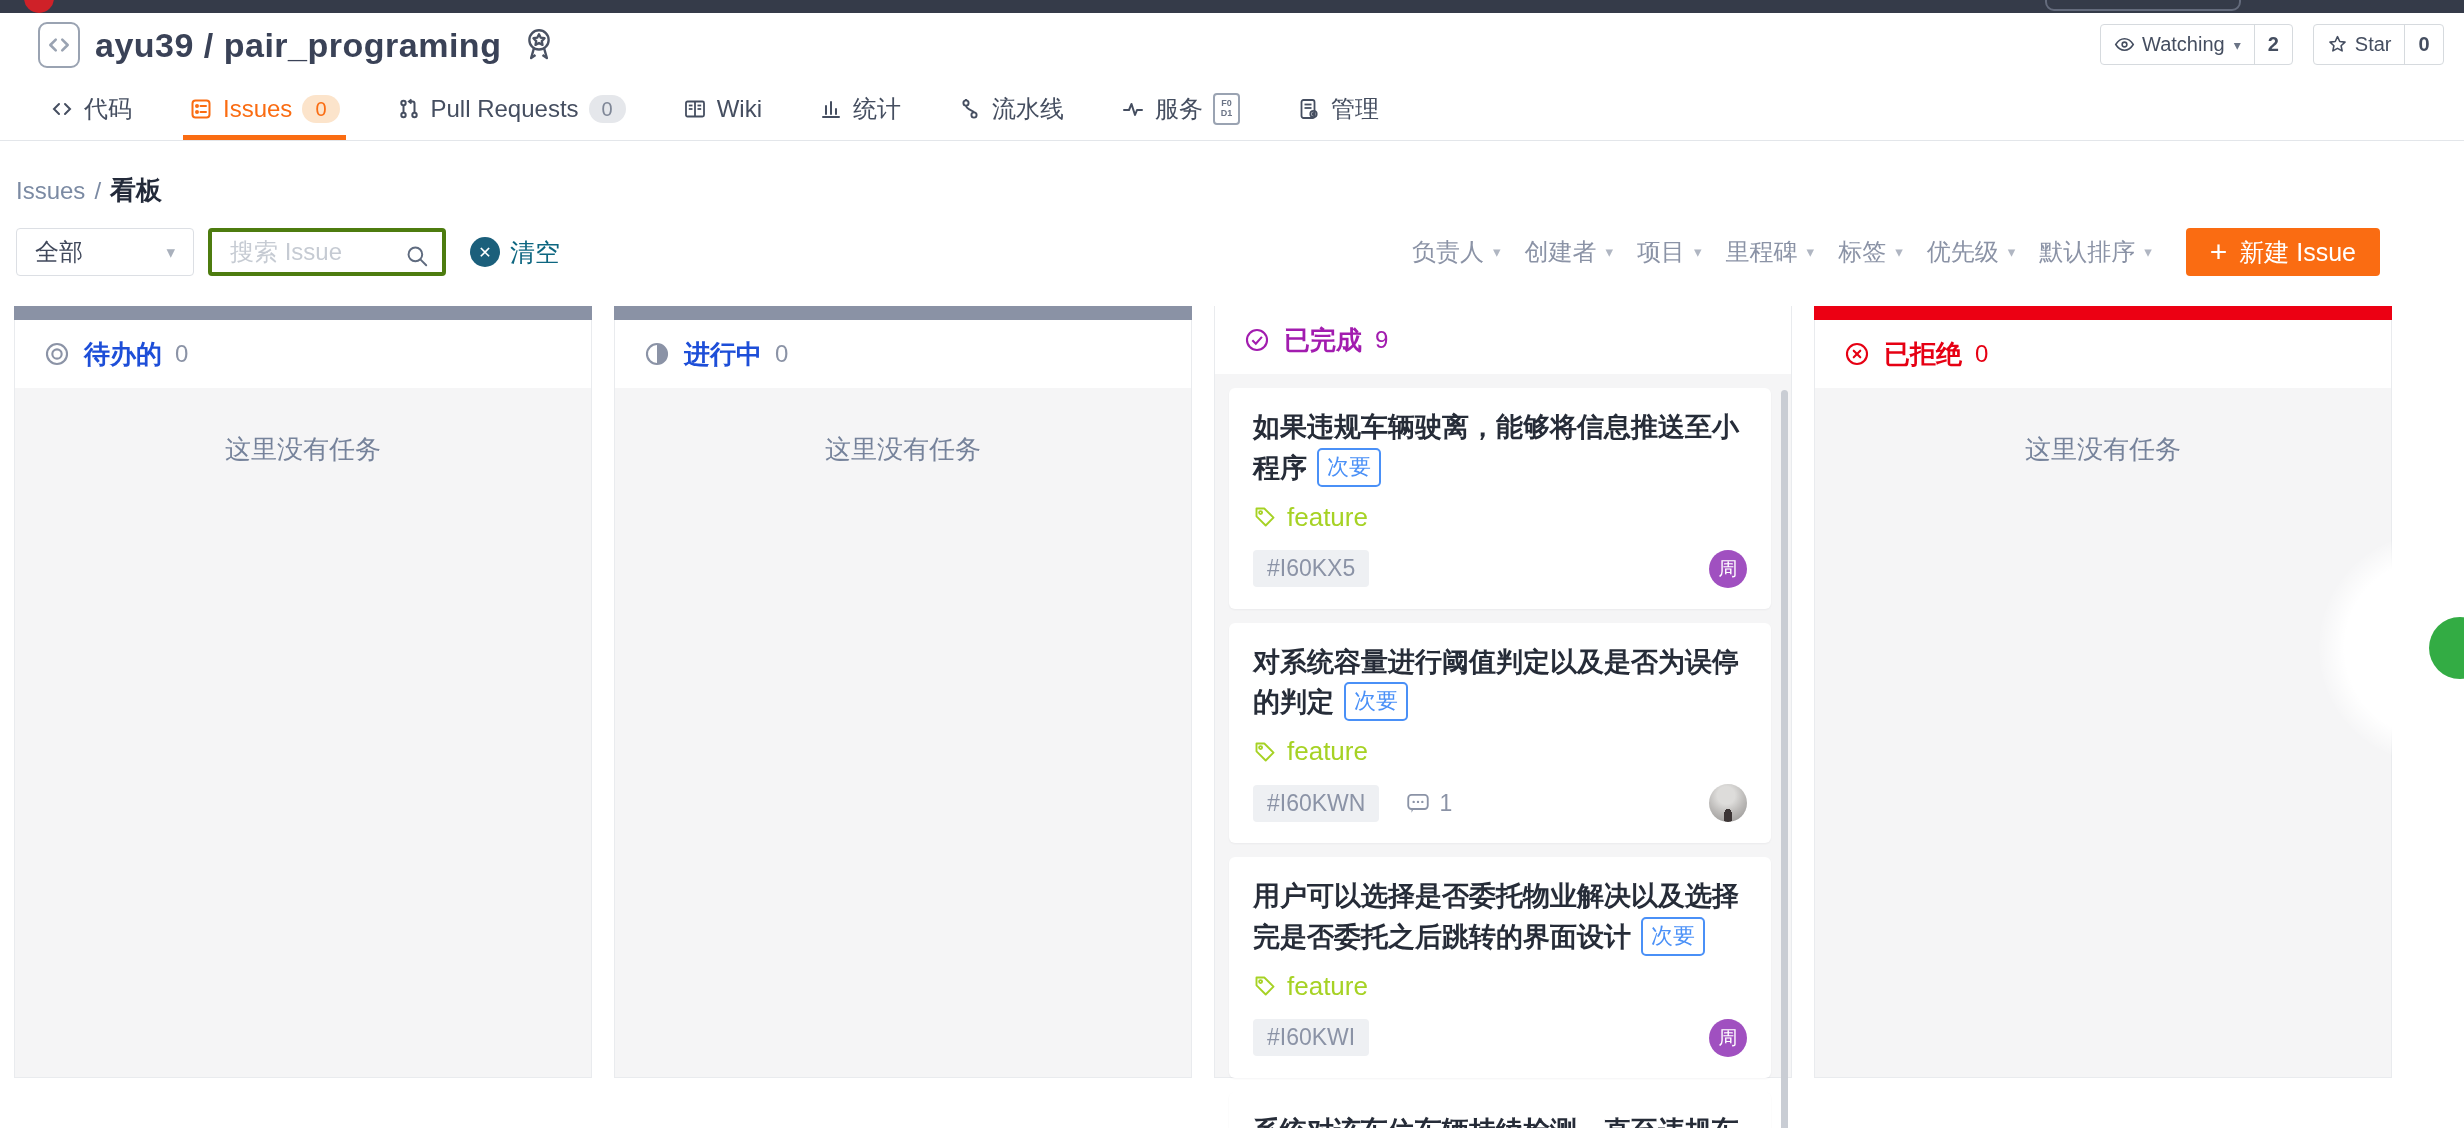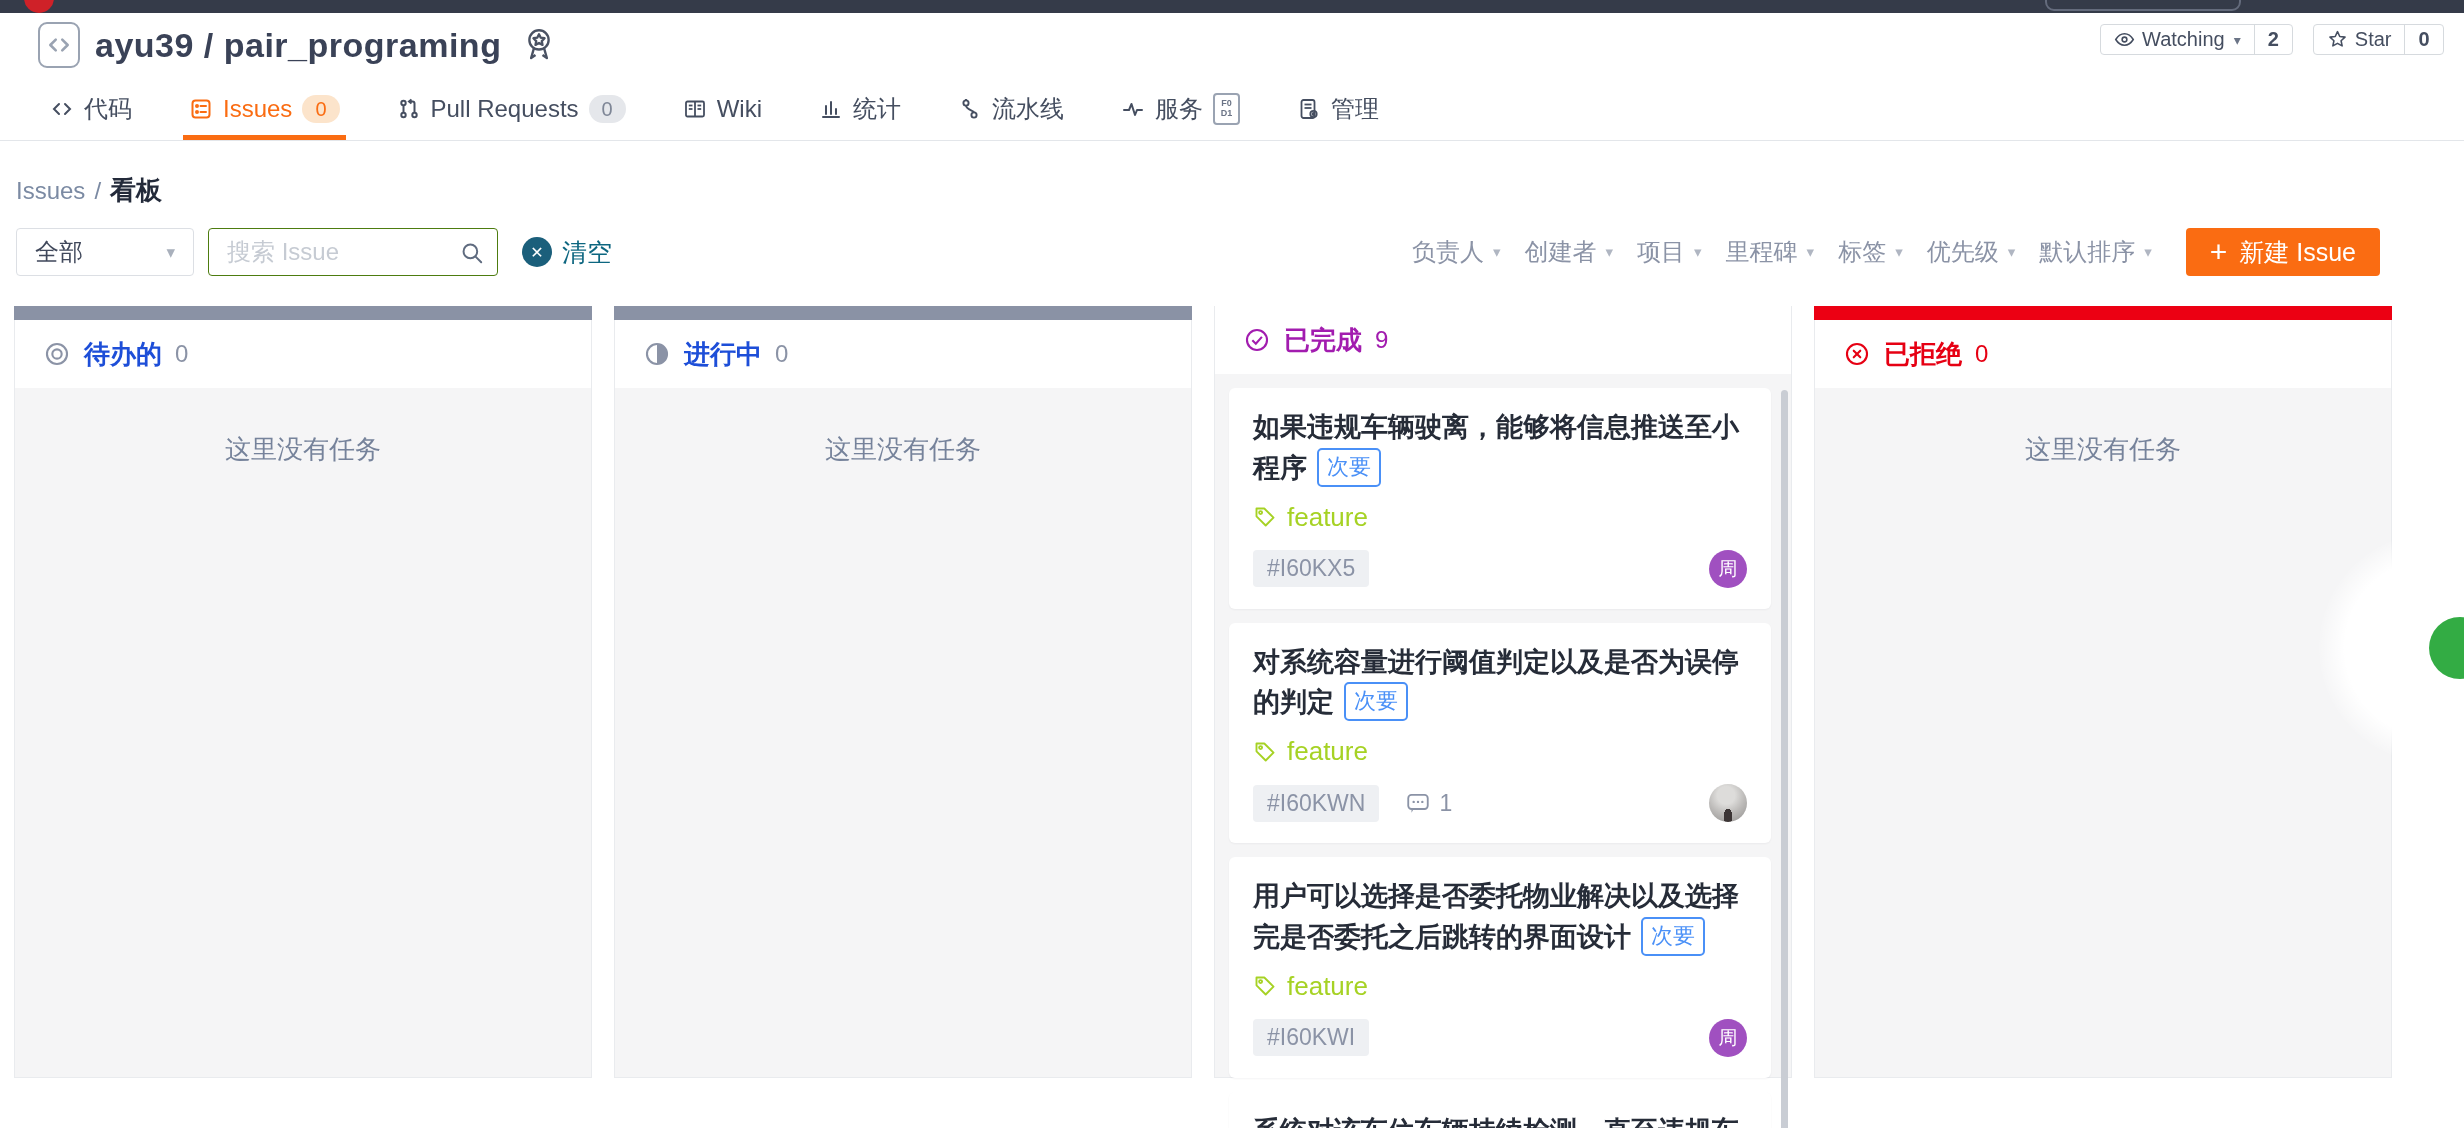--- a/index.html
+++ b/index.html
@@ -14,21 +14,21 @@
     border:2px solid #646b7c; border-radius:9px; }
 
   
   .repo-header { position:relative; height:64px; display:flex; align-items:center; padding-left:38px; background:#fff; }
   .repo-icon { width:42px; height:46px; border:2px solid #9aa3b2; border-radius:9px;
     display:flex; align-items:center; justify-content:center; color:#9aa3b2; flex:0 0 auto; }
   .repo-title { margin-left:15px; font-size:34px; font-weight:bold; color:#3a4257; letter-spacing:.5px; }
   .medal { margin-left:20px; color:#4a5263; }
   .repo-actions { position:absolute; left:2100px; top:11px; display:flex; gap:20px; }
   .btn-group { display:flex; align-items:stretch; border:1px solid #d6dade; border-radius:4px;
-    background:#fff; height:31px; font-size:20px; color:#454e60; white-space:nowrap; }
+    background:#fff; height:41px; font-size:20px; color:#454e60; white-space:nowrap; }
   .btn-seg { display:flex; align-items:center; gap:7px; padding:0 13px; }
   .btn-seg.count { border-left:1px solid #d6dade; font-weight:bold; padding:0 13px; }
   .btn-caret { font-size:14px; color:#6b7486; margin-left:2px; }
   .btn-group.fork { min-width:150px; }
 
   
   .tab-bar { height:64px; border-bottom:1px solid #e3e6ea; display:flex; align-items:stretch;
     padding-left:50px; gap:57px; font-size:24px; color:#454e60; }
   .tab { display:flex; align-items:center; gap:10px; position:relative; cursor:pointer; }
   .tab.active { color:#fa6c12; }
@@ -42,21 +42,21 @@
 
   
   .breadcrumb { margin:32px 0 0 16px; font-size:24px; color:#7b8aa3; display:flex; gap:9px; align-items:baseline; }
   .breadcrumb .current { font-size:26px; font-weight:bold; color:#232a3a; }
 
   
   .toolbar { position:relative; margin-top:18px; height:52px; display:flex; align-items:center; padding-left:16px; }
   .scope-select { width:178px; height:48px; border:1px solid #dcdfe4; border-radius:4px; background:#fff;
     display:flex; align-items:center; justify-content:space-between; padding:0 18px; font-size:24px; color:#40485b; cursor:pointer;gap:28px; }
   .scope-select .caret { color:#a9b0bc; font-size:17px; }
-  .search-box { margin-left:14px; position:relative; width:290px; height:48px; border:1px solid #4d7c0f; border-radius:4px; background:#fff; }
+  .search-box { margin-left:14px; position:relative; width:238px; height:48px; border:4px solid #4d7c0f; border-radius:4px; background:#fff; }
   .search-box input { width:100%; height:100%; border:none; outline:none; background:transparent;
     padding:0 48px 0 18px; font-size:24px; color:#40485b; font-family:inherit; }
   .search-box input::placeholder { color:#c6cbd3; }
   .search-box .mag { position:absolute; right:12px; top:11px; color:#5f6b7f; }
   .clear-btn { margin-left:24px; display:flex; align-items:center; gap:10px; font-size:25px; color:#0d6680; cursor:pointer; }
   .clear-btn .x-circle { width:30px; height:30px; border-radius:50%; background:#1b5f7b; color:#fff;
     display:flex; align-items:center; justify-content:center; font-size:16px; font-weight:bold; }
   .toolbar-right { position:absolute; left:1412px; top:50%; transform:translateY(-50%);
     display:flex; align-items:center; gap:24px; font-size:24px; color:#8b93a6; white-space:nowrap; }
   .drop { display:flex; align-items:center; gap:9px; cursor:pointer; }

